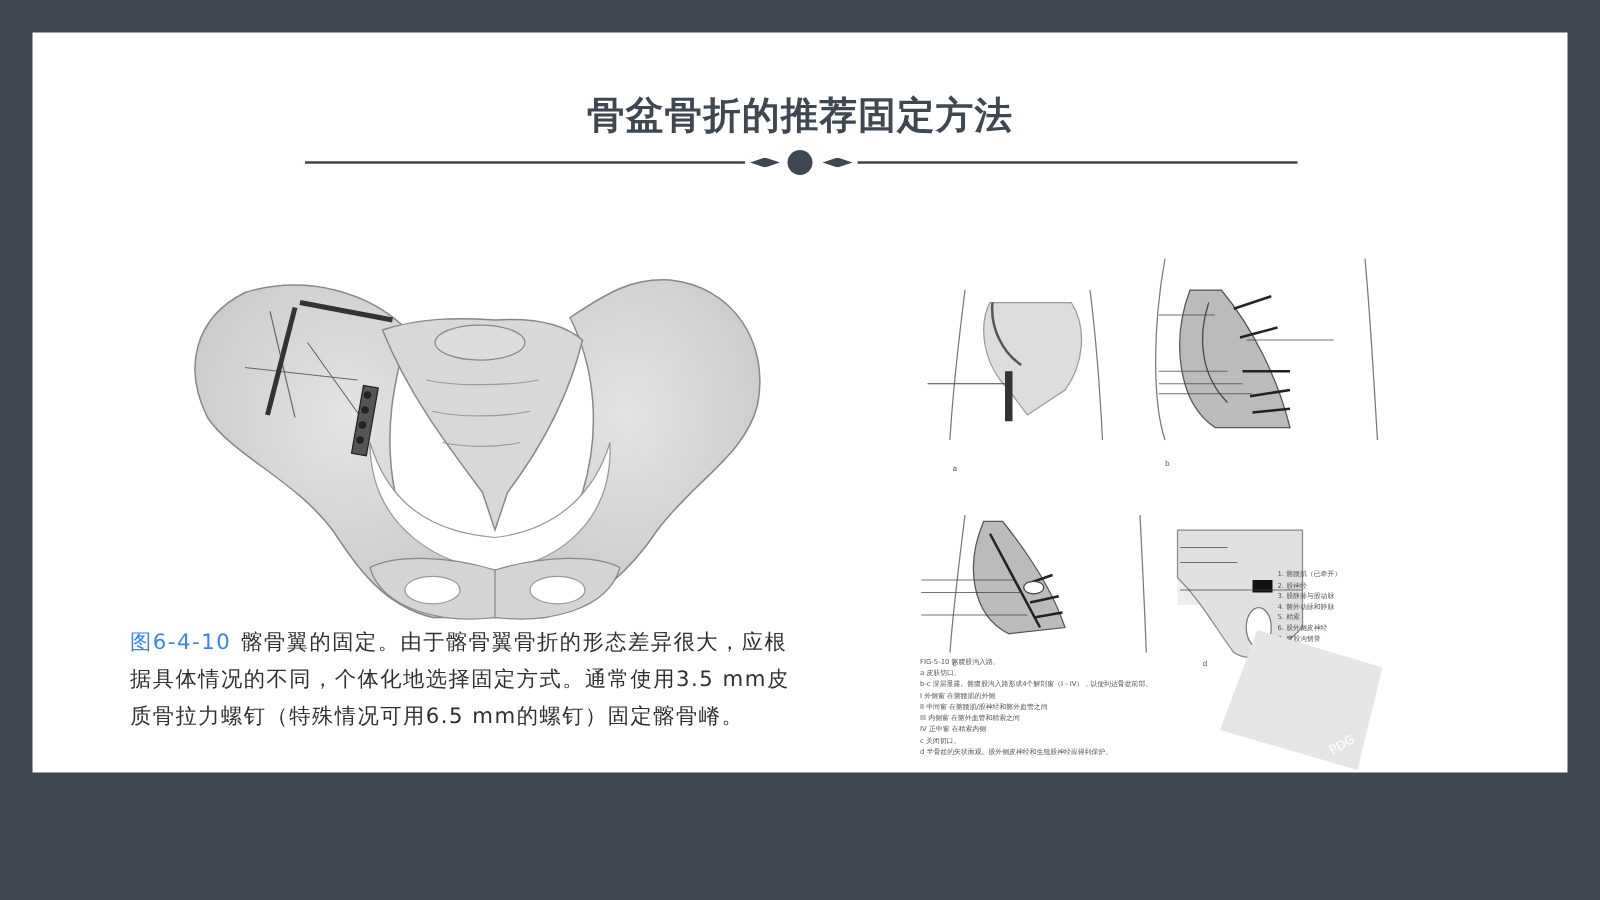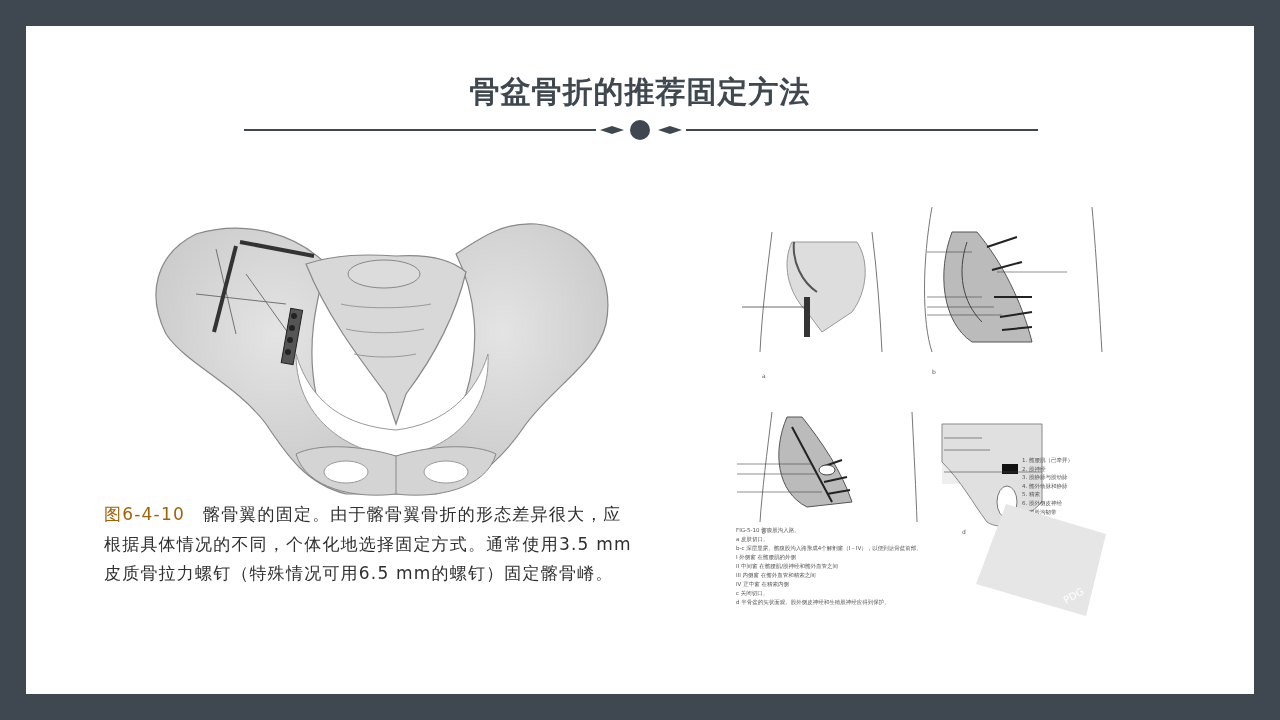--- a/index.html
+++ b/index.html
@@ -3,21 +3,21 @@
   <meta charset="utf-8">
   <style>
     html, body { margin:0; padding:0; }
     body {
       width:1280px; height:720px; overflow:hidden;
       background:#3f4750;
       font-family:"DejaVu Sans", sans-serif;
       position:relative;
     }
     .slide {
-      position:absolute; left:26px; top:26px; width:1228px; height:668px;
+      position:absolute; left:26px; top:26px; width:1228px; height:592px;
       background:#ffffff;
     }
     .title {
       position:absolute; left:0; right:0; top:46px; text-align:center;
       font-size:30px; font-weight:bold; color:#3f4750; letter-spacing:1px;
       font-family:"DejaVu Sans", sans-serif;
     }
     .divider { position:absolute; top:96px; left:218px; width:794px; height:16px; }
     .divider .line { position:absolute; top:7px; height:2px; background:#3f4750; }
     .divider .l { left:0; width:352px; }
@@ -34,21 +34,21 @@
     }
 
     
     .fig-left { position:absolute; left:70px; top:168px; width:540px; height:420px; }
     .fig-left svg { position:absolute; left:0; top:0; }
     .caption-left {
       position:absolute; left:78px; top:474px; width:530px;
       font-family:"DejaVu Sans", sans-serif; font-size:17px; line-height:29.5px;
       color:#2f2f2f; letter-spacing:1.2px;
     }
-    .caption-left .fig-no { color:#a16207; margin-right:18px; }
+    .caption-left .fig-no { color:#3b82f6; margin-right:8px; }
 
     
     .fig-right { position:absolute; left:706px; top:176px; width:400px; height:440px; }
     .panel-label { position:absolute; font-size:6px; color:#555; font-family:"DejaVu Sans", sans-serif; }
     .caption-right {
       position:absolute; left:710px; top:500px; width:320px;
       font-size:5.5px; line-height:9px; color:#555; font-family:"DejaVu Sans", sans-serif;
     }
     .caption-right div { white-space:nowrap; }
     .legend-right {

